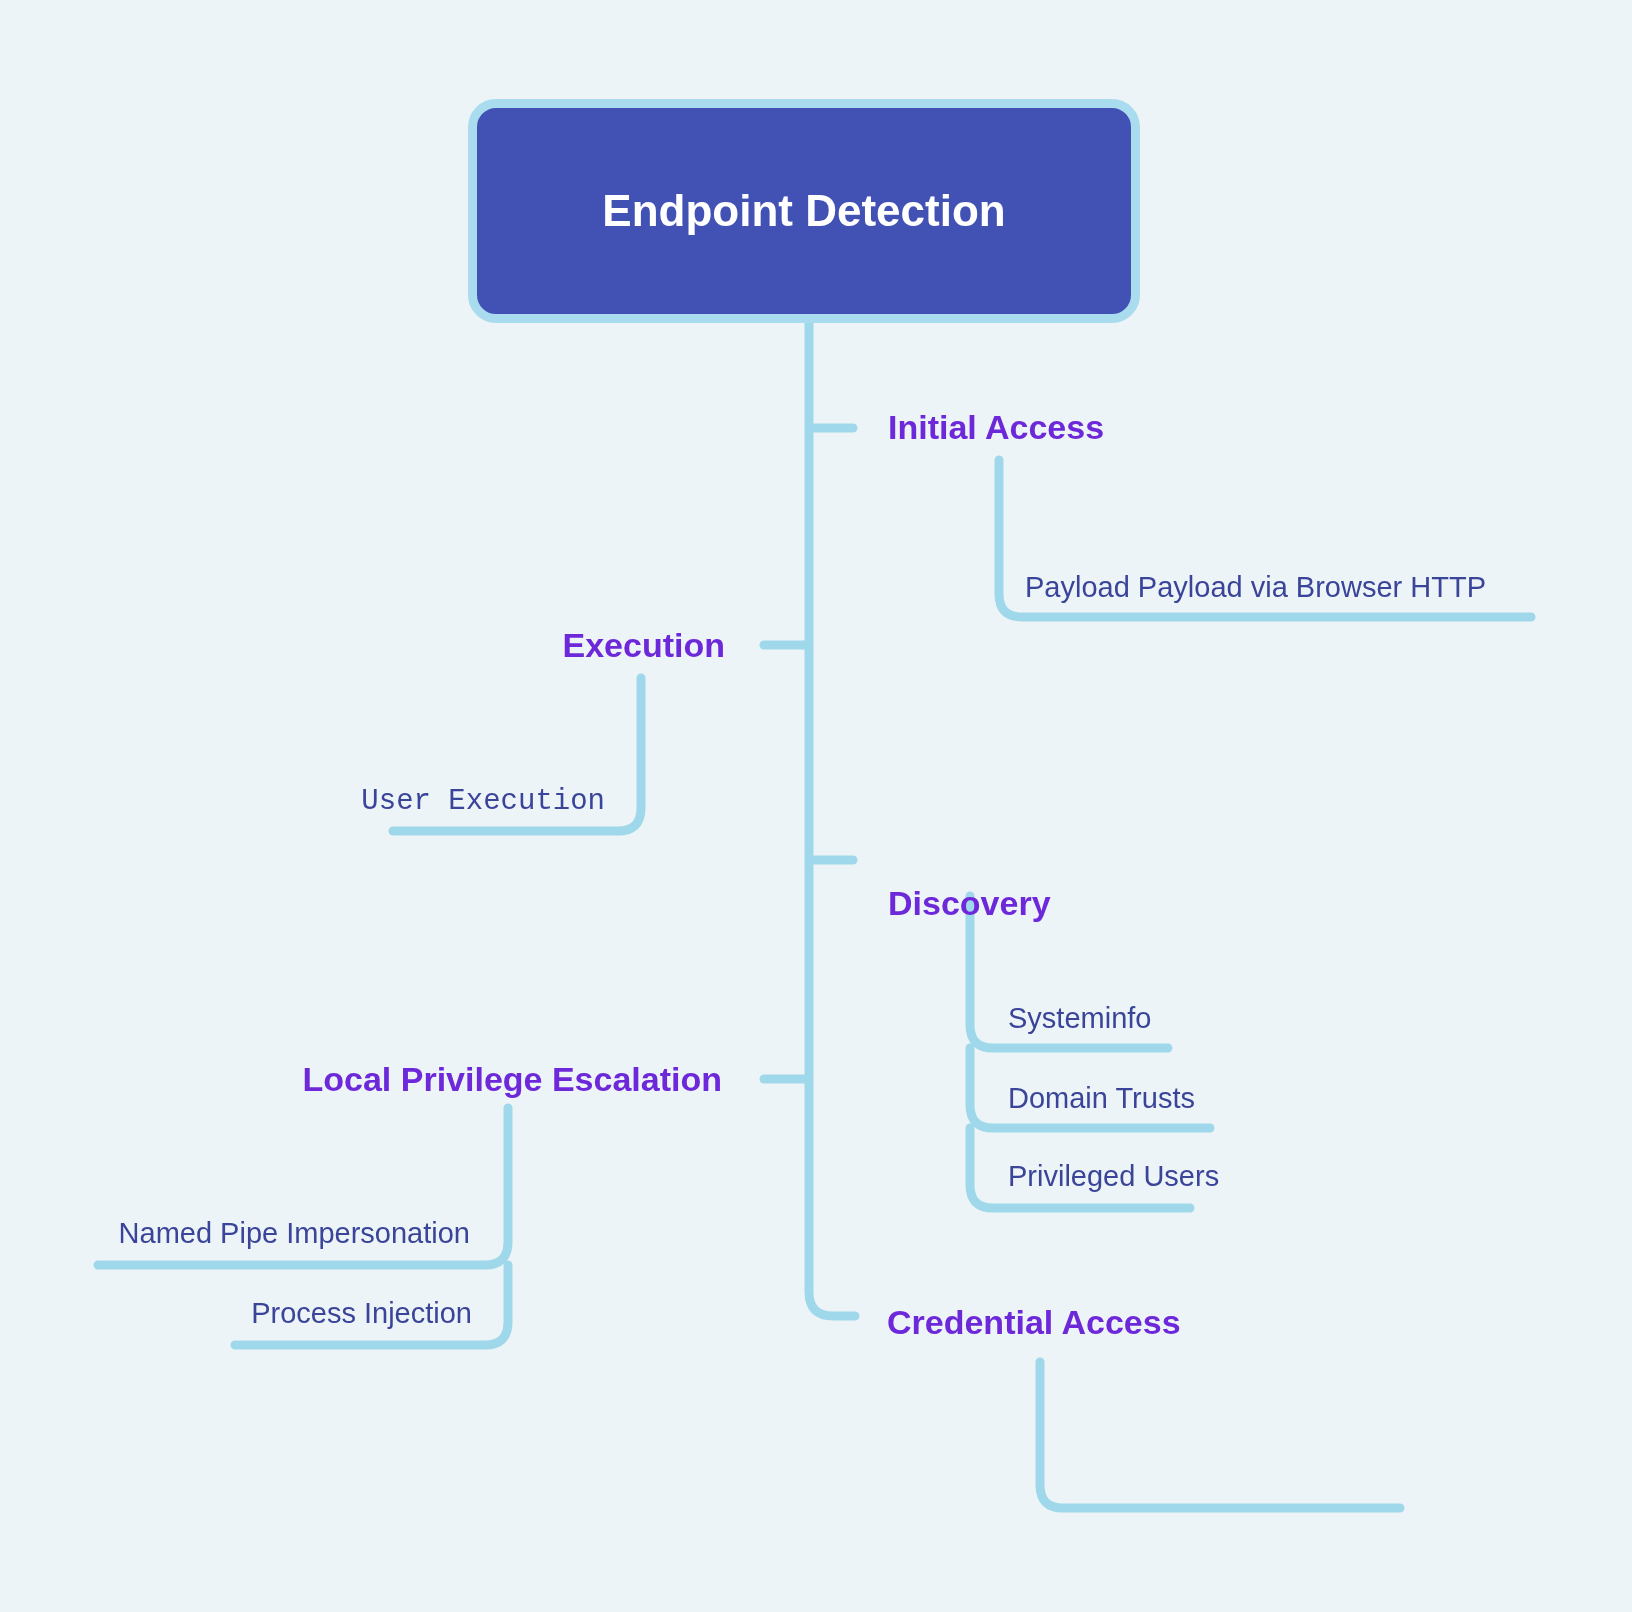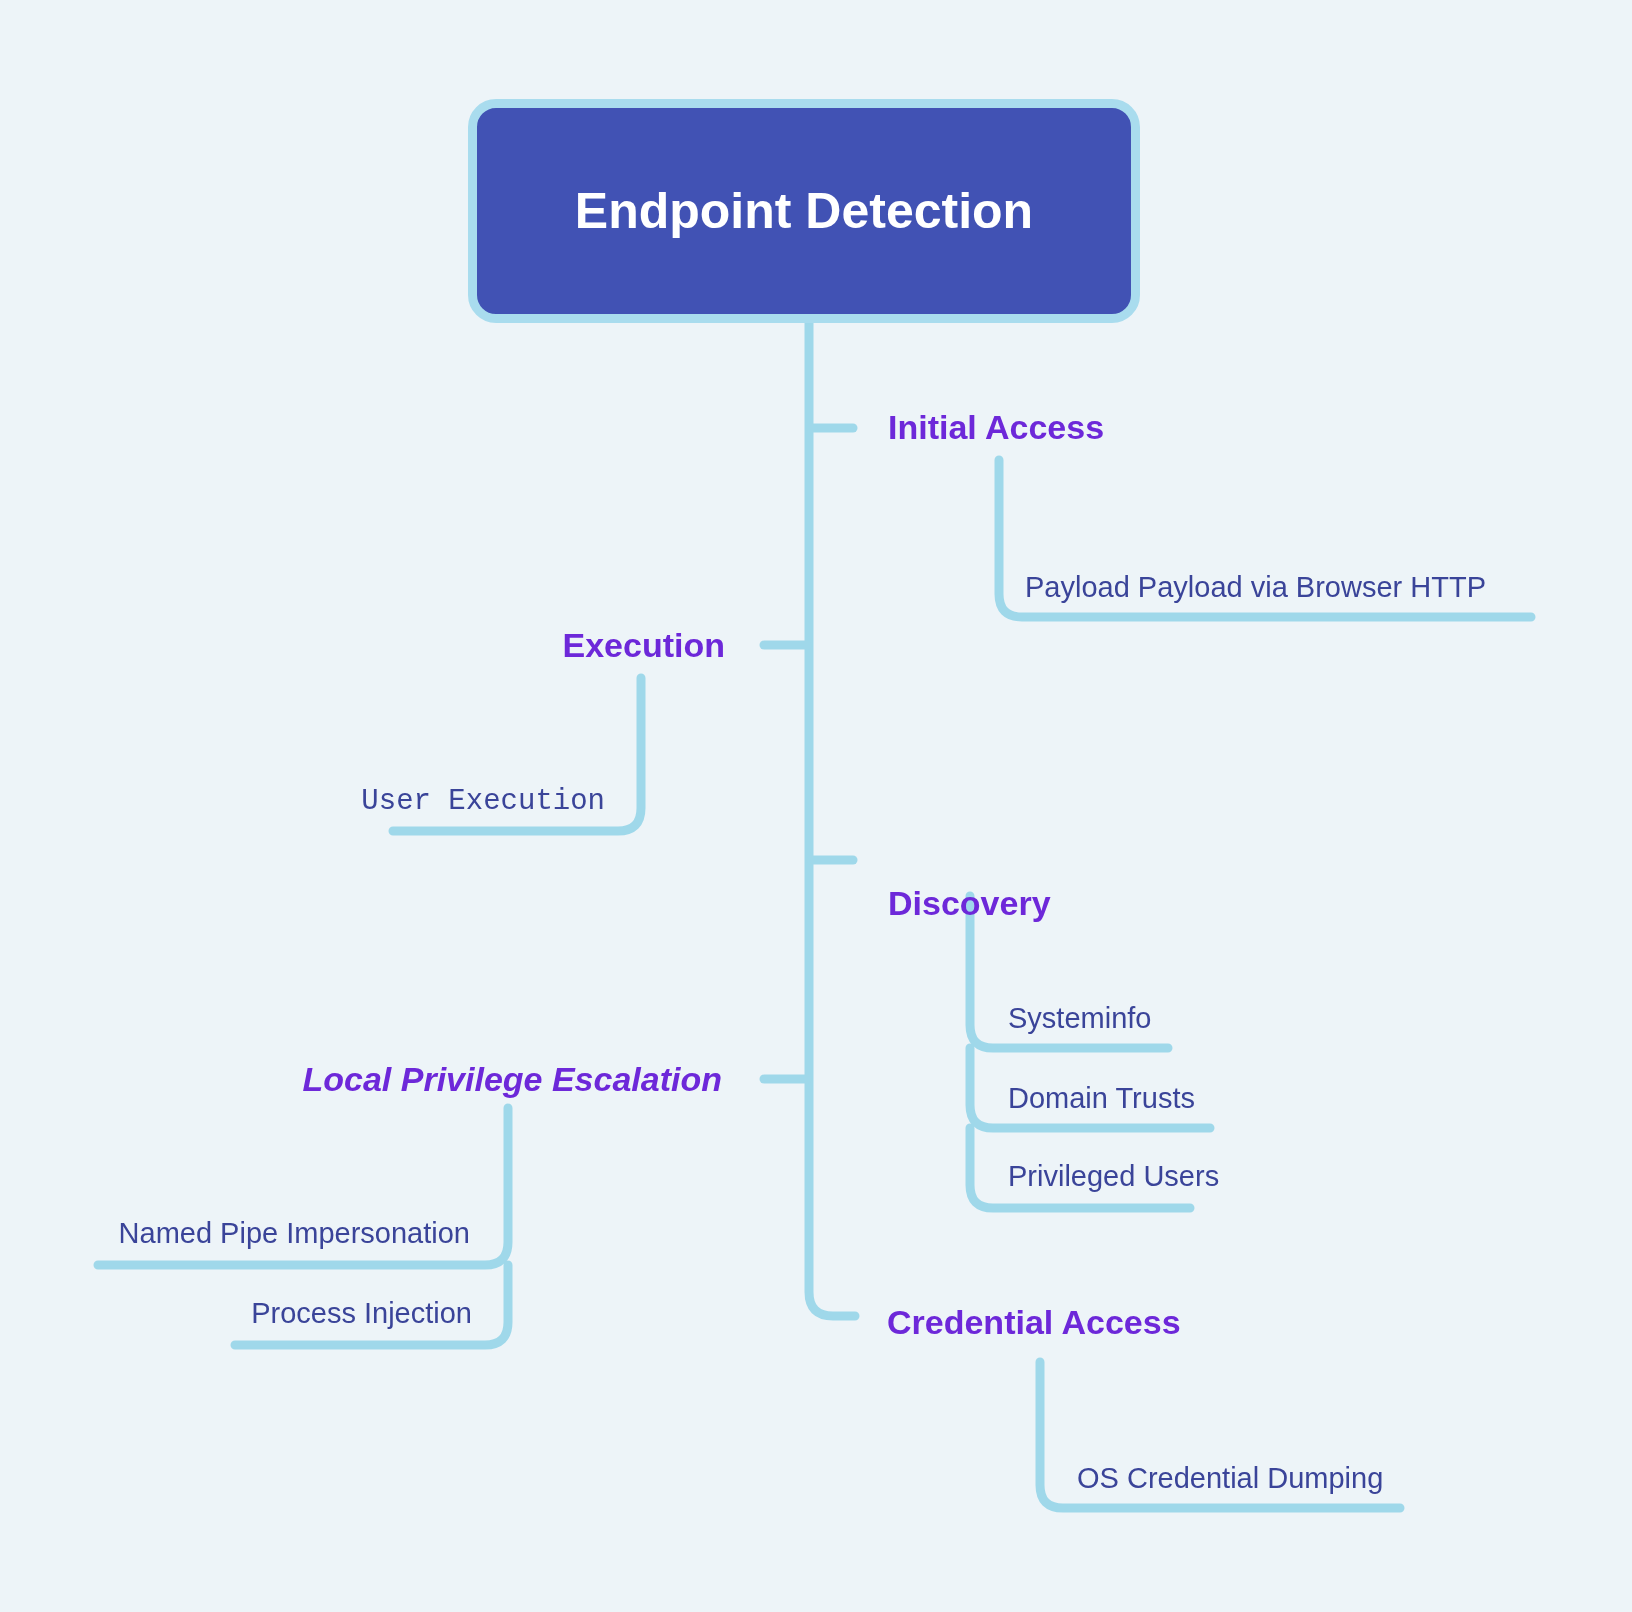--- a/index.html
+++ b/index.html
@@ -36,21 +36,21 @@
     border: 9px solid #a9dcee;
     border-radius: 28px;
     display: flex;
     flex-direction: column;
     align-items: center;
     justify-content: center;
     text-align: center;
   }
   .root-node .title-line {
     color: #ffffff;
-    font-size: 50px;
+    font-size: 44px;
     font-weight: 700;
     line-height: 72px;
     white-space: nowrap;
   }
   .branch-label {
     position: absolute;
     color: #6d28d9;
     font-size: 34px;
     font-weight: 700;
     line-height: 46px;
@@ -91,25 +91,24 @@
     <path d="M 1040 1362 L 1040 1485 Q 1040 1508 1063 1508 L 1400 1508"></path>
   </svg>
 
   <div class="root-node">
     <div class="title-line">Endpoint Detection</div>
   </div>
 
   <div class="branch-label" style="left:888px; top:404px;">Initial Access</div>
   <div class="branch-label" style="right:907px; top:622px;text-align:right;">Execution</div>
   <div class="branch-label" style="left:888px; top:837px;margin-top:43px;">Discovery</div>
-  <div class="branch-label" style="right:910px; top:1056px;font-style:italic;">Local Privilege Escalation</div>
+  <div class="branch-label" style="right:910px; top:1056px;">Local Privilege Escalation</div>
   <div class="branch-label" style="left:887px; top:1299px;">Credential Access</div>
 
   <div class="leaf-label" style="left:1025px; top:568px;">Payload Payload via Browser HTTP</div>
   <div class="leaf-label" style="right:1027px; top:783px;font-family:Liberation Mono, monospace;">User Execution</div>
   <div class="leaf-label" style="left:1008px; top:999px;">Systeminfo</div>
   <div class="leaf-label" style="left:1008px; top:1079px;">Domain Trusts</div>
   <div class="leaf-label" style="left:1008px; top:1157px;">Privileged Users</div>
   <div class="leaf-label" style="right:1162px; top:1214px;">Named Pipe Impersonation</div>
   <div class="leaf-label" style="right:1160px; top:1294px;">Process Injection</div>
-  <div class="leaf-label" style="left:1077px; top:1459px;">OS Credential Dumping</div>
 
 </div>
 
 </body></html>

